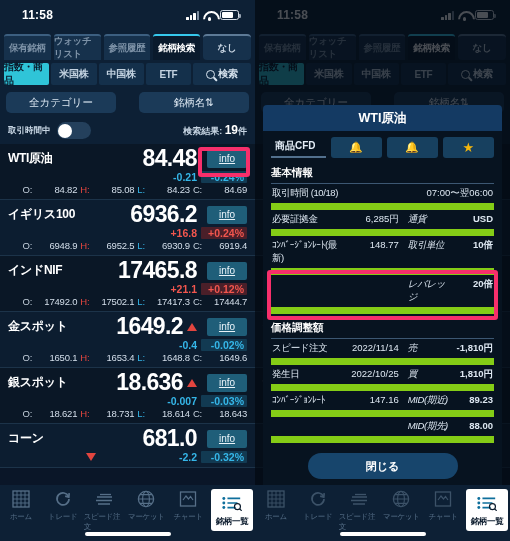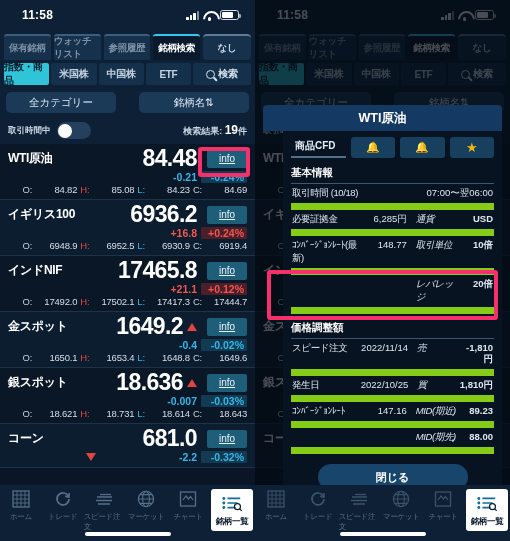--- a/index.html
+++ b/index.html
@@ -132,21 +132,21 @@
   .homebar { position:absolute; bottom:5px; left:50%; transform:translateX(-50%); width:86px; height:4px; background:#fff; border-radius:3px; }
 
   
   .scrim { position:absolute; inset:0; background:rgba(3,8,16,0.72); }
   .modal { position:absolute; left:8px; right:8px; top:105px; }
   .modal-title {
     height:26px; background:#143a63; border-radius:4px 4px 0 0;
     display:flex; align-items:center; justify-content:center;
     color:#fff; font-size:12.5px; font-weight:bold;
   }
-  .modal-body { background:#071320; border-radius:0 0 4px 4px; padding:6px 8px 10px 8px;margin-left:20px; }
+  .modal-body { background:#071320; border-radius:0 0 4px 4px; padding:6px 8px 10px 8px; }
   .mrow1 { display:flex; align-items:center; gap:5px; margin-bottom:7px; }
   .cfdtag { font-size:10px; font-weight:bold; color:#e4edf6; border-bottom:2px solid #52708d; padding:2px 10px 3px 4px; }
   .sqbtn { flex:1; height:21px; background:#17405f; border-radius:3px; display:flex; align-items:center; justify-content:center; }
   .bell { font-size:11px; color:#9ab4cc; }
   .star { font-size:13px; color:#f5b60c; }
   .sec-title { font-size:10.5px; font-weight:bold; color:#ffffff; padding:1px 0 3px 0; border-bottom:1px solid #3c5772; margin-bottom:0; }
   .kv { display:flex; font-size:9.5px; color:#dde7f1; border-bottom:7px solid #84cc16; }
   .kv > div { padding:3px 1px; }
   .k1 { flex: 1.45; letter-spacing:-0.4px; }
   .v1 { flex: 0.95; text-align:right; }

